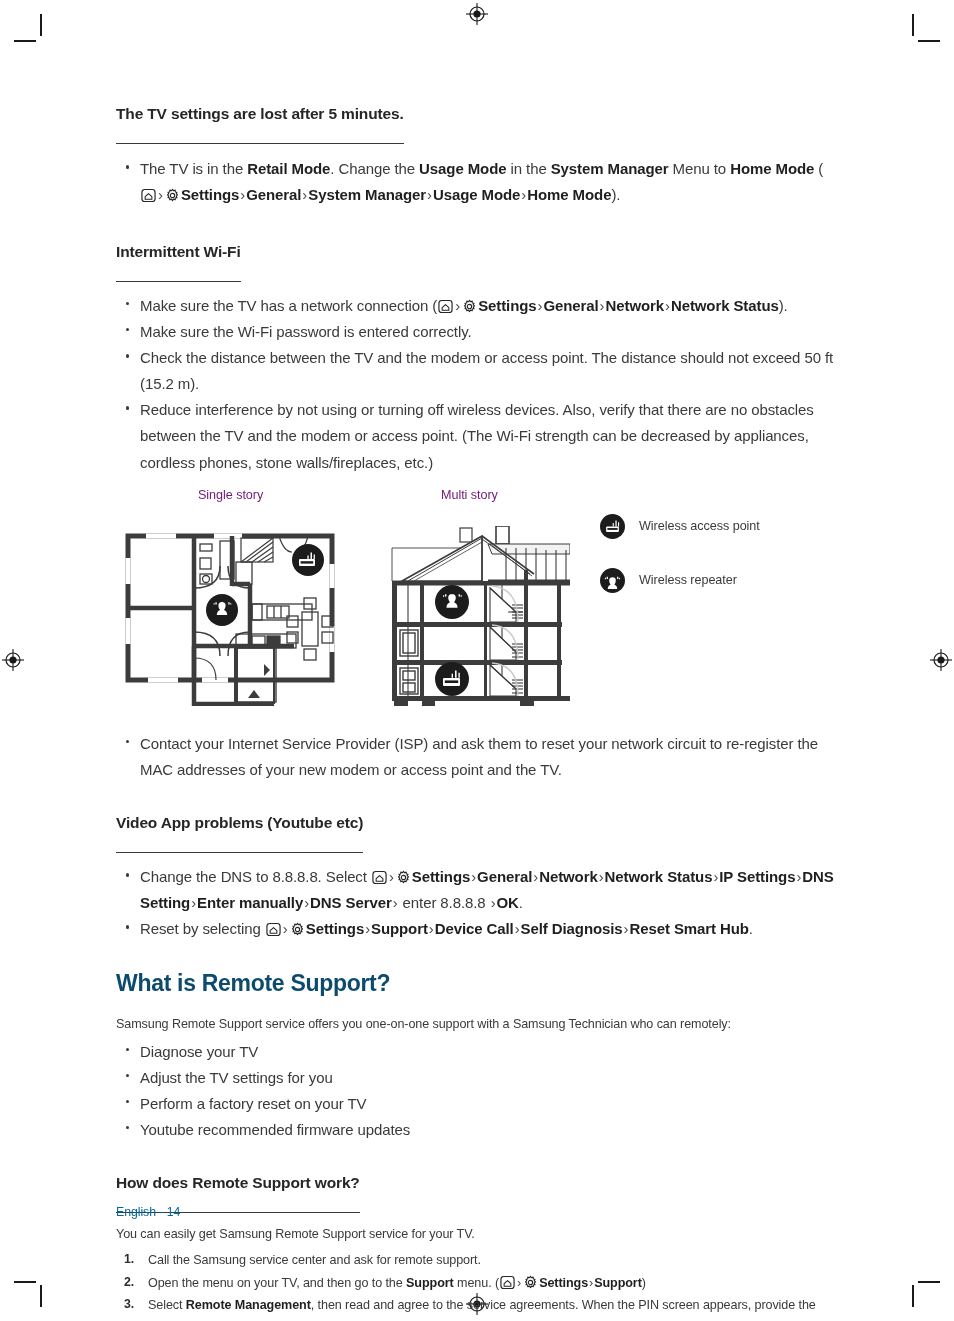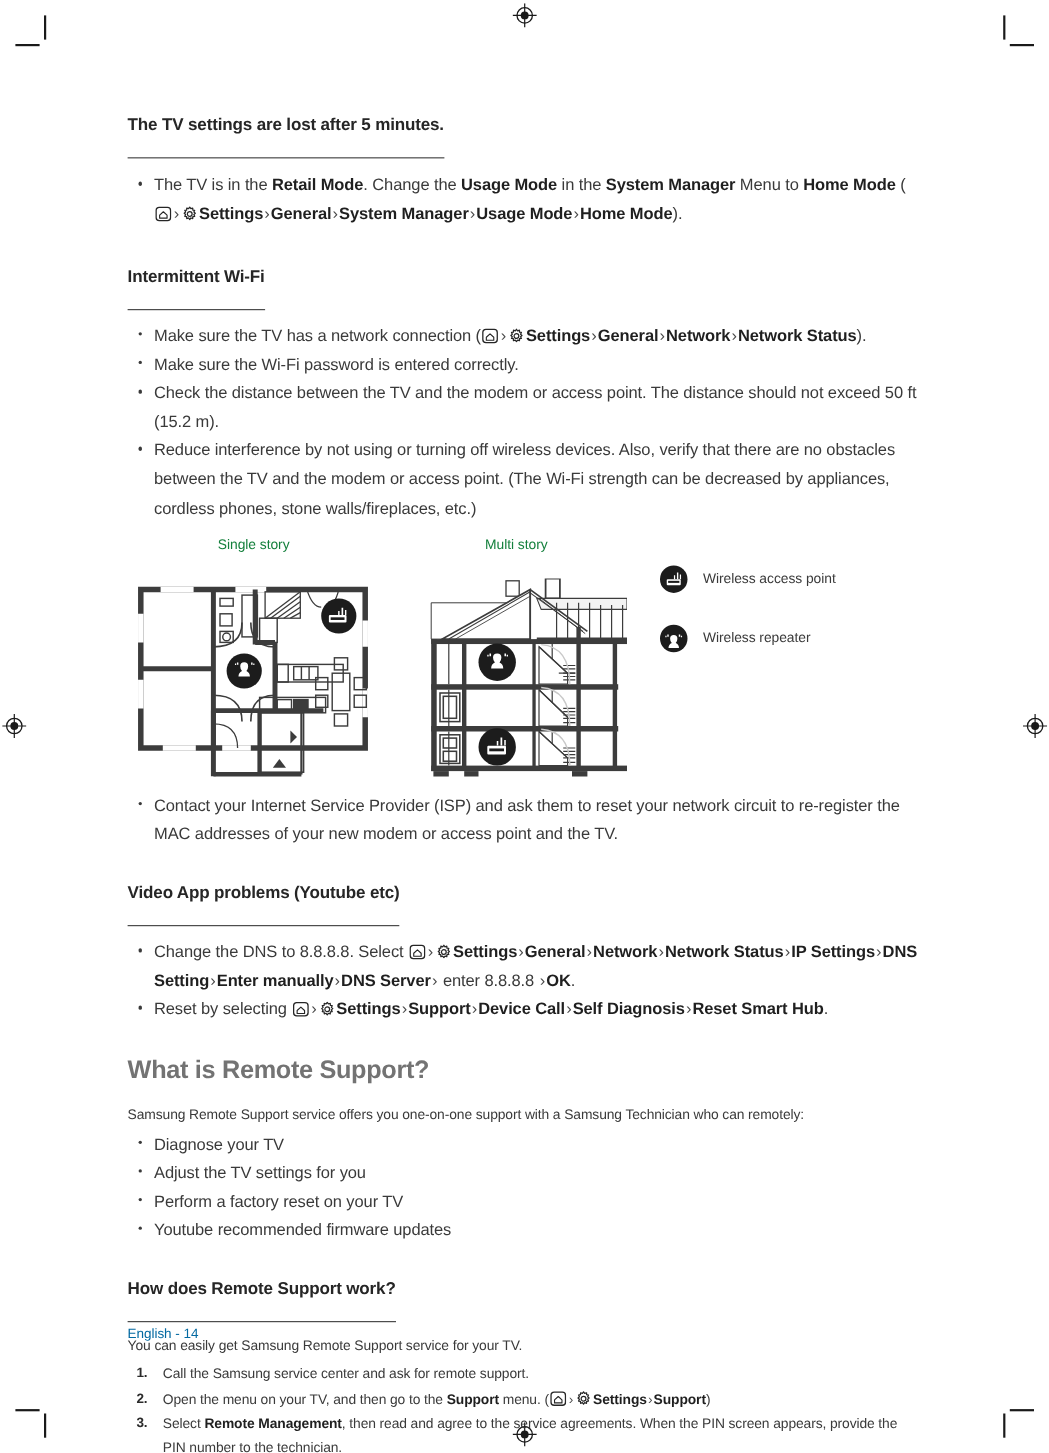--- a/index.html
+++ b/index.html
@@ -37,21 +37,21 @@
     letter-spacing: -0.15px;
     display: inline-block;
     padding-bottom: 20px;
     border-bottom: 1.4px solid #3a3a3a;
     margin: 0;
     line-height: 1.25;
   }
   .h-main {
     font-size: 23px;
     font-weight: 600;
-    color: #737373;
+    color: #0c4a6e;
     letter-spacing: -0.3px;
     margin: 0;
     line-height: 1.2;
   }
 
   
   .para {
     font-size: 12.6px;
     line-height: 1.72;
     color: #3a3a3a;
@@ -109,21 +109,21 @@
   .ico svg { display: block; }
 
   
   .diagrams {
     position: relative;
     height: 230px;
   }
   .dlabel {
     position: absolute;
     font-size: 12.6px;
-    color: #15803d;
+    color: #701a75;
     letter-spacing: -0.05px;
   }
   .dfig { position: absolute; }
 
   
   .legend-row {
     position: absolute;
     display: flex;
     align-items: center;
     gap: 14px;
@@ -499,21 +499,21 @@
               <path d="M15.4 5.6 l1.5 0 l0 2.6 l-1.5 0 z"></path>
               <path d="M17.6 6.9 l1.3 0 l0 1.6 l-1.3 0 z"></path>
             </g>
           </svg>
         </span>
         <span class="legend-text">Wireless repeater</span>
       </div>
     </div>
 
     
-    <ul class="bul" style="margin-top:2px;">
+    <ul class="bul" style="margin-top:13px;">
       <li>Contact your Internet Service Provider (ISP) and ask them to reset your network circuit to re-register the MAC addresses of your new modem or access point and the TV.</li>
     </ul>
   </div>
 
   <div style="margin-top:30px;">
     <h2 class="h-sub">Video App problems (Youtube etc)</h2>
     <ul class="bul" style="margin-top:11px;">
       <li>
         <span>Change the DNS to 8.8.8.8. Select </span><span class="ico"><svg width="15" height="15" viewBox="0 0 16 16">
               <rect x="1" y="1.6" width="14" height="12.8" rx="3" fill="none" stroke="#262626" stroke-width="1.25"></rect>

